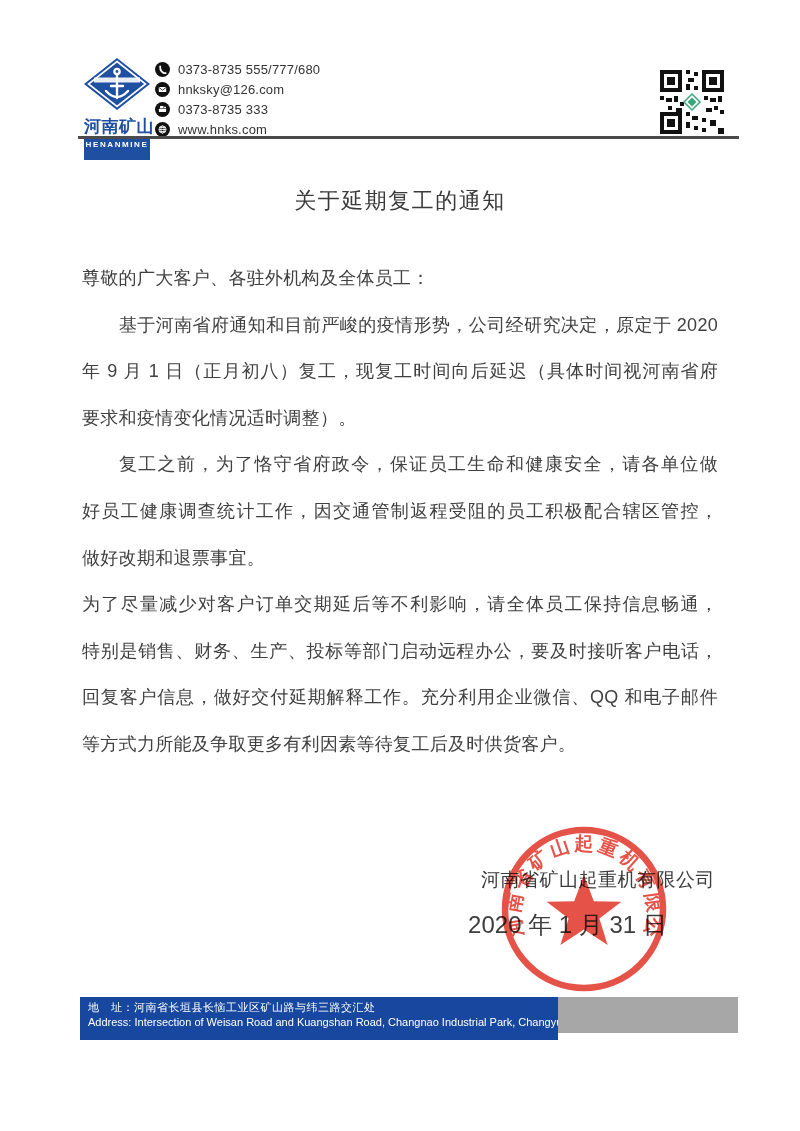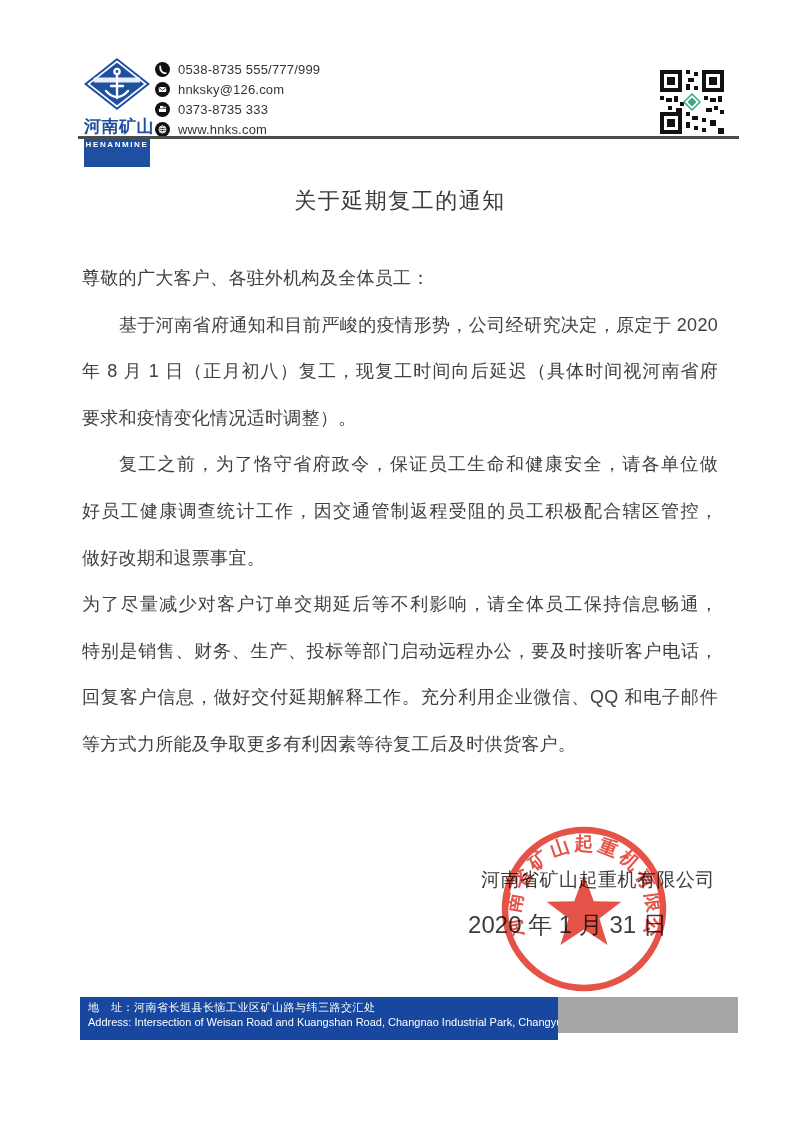--- a/index.html
+++ b/index.html
@@ -4,21 +4,21 @@
 <style>
   html,body{margin:0;padding:0;background:#ffffff;}
   .page{
     position:relative;width:800px;height:1131px;background:#ffffff;overflow:hidden;
     font-family:"Liberation Sans","DejaVu Sans",sans-serif;color:#404040;
   }
   
   .logo-block{position:absolute;left:84px;top:58px;width:66px;}
   .logo-cn{margin-top:1px;font-size:17px;font-weight:bold;color:#1e4fa0;letter-spacing:0.5px;text-align:center;white-space:nowrap;}
   .logo-en{margin-top:1px;background:#1e4fa0;color:#ffffff;font-size:8px;font-weight:bold;
-           letter-spacing:1.6px;text-align:center;height:28px;line-height:12px;}
+           letter-spacing:1.6px;text-align:center;height:21px;line-height:12px;}
   .contacts{position:absolute;left:155px;top:59px;}
   .contact-row{display:flex;align-items:center;height:20px;}
   .contact-icon{width:15px;height:15px;border-radius:50%;background:#111111;flex:0 0 15px;
                 display:flex;align-items:center;justify-content:center;margin-right:8px;}
   .contact-text{font-size:13px;color:#333333;letter-spacing:0.2px;}
   .qr{position:absolute;left:658px;top:68px;width:68px;height:68px;}
   .divider{position:absolute;left:78px;top:136px;width:661px;height:3px;background:#4b4b4b;}
   
   .doc-title{position:absolute;left:0;top:186px;width:800px;text-align:center;
              font-size:22px;color:#3a3a3a;letter-spacing:1.5px;font-family:Liberation Serif, serif;}
@@ -64,21 +64,21 @@
     <div class="logo-en">HENANMINE</div>
   </div>
 
   <div class="contacts">
     <div class="contact-row">
       <span class="contact-icon">
         <svg width="11" height="11" viewBox="0 0 16 16">
             <path d="M4.6 3.6 Q4.2 8.2 7 11 Q9.8 13.8 12.6 13.2" stroke="#ffffff" stroke-width="2.6" fill="none" stroke-linecap="round"></path>
           </svg>
       </span>
-      <span class="contact-text">0538-8735 555/777/999</span>
+      <span class="contact-text">0373-8735 555/777/680</span>
     </div>
     <div class="contact-row">
       <span class="contact-icon">
         <svg width="11" height="11" viewBox="0 0 16 16">
             <rect x="2.6" y="4.4" width="10.8" height="7.4" rx="1" fill="#ffffff"></rect>
             <path d="M3 5.2 L8 9 L13 5.2" stroke="#111111" stroke-width="1.2" fill="none"></path>
           </svg>
       </span>
       <span class="contact-text">hnksky@126.com</span>
     </div>
@@ -153,21 +153,21 @@
     </svg>
   </div>
 
   <div class="divider"></div>
 
   <div class="doc-title">关于延期复工的通知</div>
 
   <div class="doc-body">
     <div class="doc-line">尊敬的广大客户、各驻外机构及全体员工：</div>
     <div class="doc-line fill indent">基于河南省府通知和目前严峻的疫情形势，公司经研究决定，原定于 2020</div>
-    <div class="doc-line fill">年 8 月 1 日（正月初八）复工，现复工时间向后延迟（具体时间视河南省府</div>
+    <div class="doc-line fill">年 9 月 1 日（正月初八）复工，现复工时间向后延迟（具体时间视河南省府</div>
     <div class="doc-line">要求和疫情变化情况适时调整）。</div>
     <div class="doc-line fill indent">复工之前，为了恪守省府政令，保证员工生命和健康安全，请各单位做</div>
     <div class="doc-line fill">好员工健康调查统计工作，因交通管制返程受阻的员工积极配合辖区管控，</div>
     <div class="doc-line">做好改期和退票事宜。</div>
     <div class="doc-line fill">为了尽量减少对客户订单交期延后等不利影响，请全体员工保持信息畅通，</div>
     <div class="doc-line fill">特别是销售、财务、生产、投标等部门启动远程办公，要及时接听客户电话，</div>
     <div class="doc-line fill">回复客户信息，做好交付延期解释工作。充分利用企业微信、QQ 和电子邮件</div>
     <div class="doc-line">等方式力所能及争取更多有利因素等待复工后及时供货客户。</div>
   </div>
 

